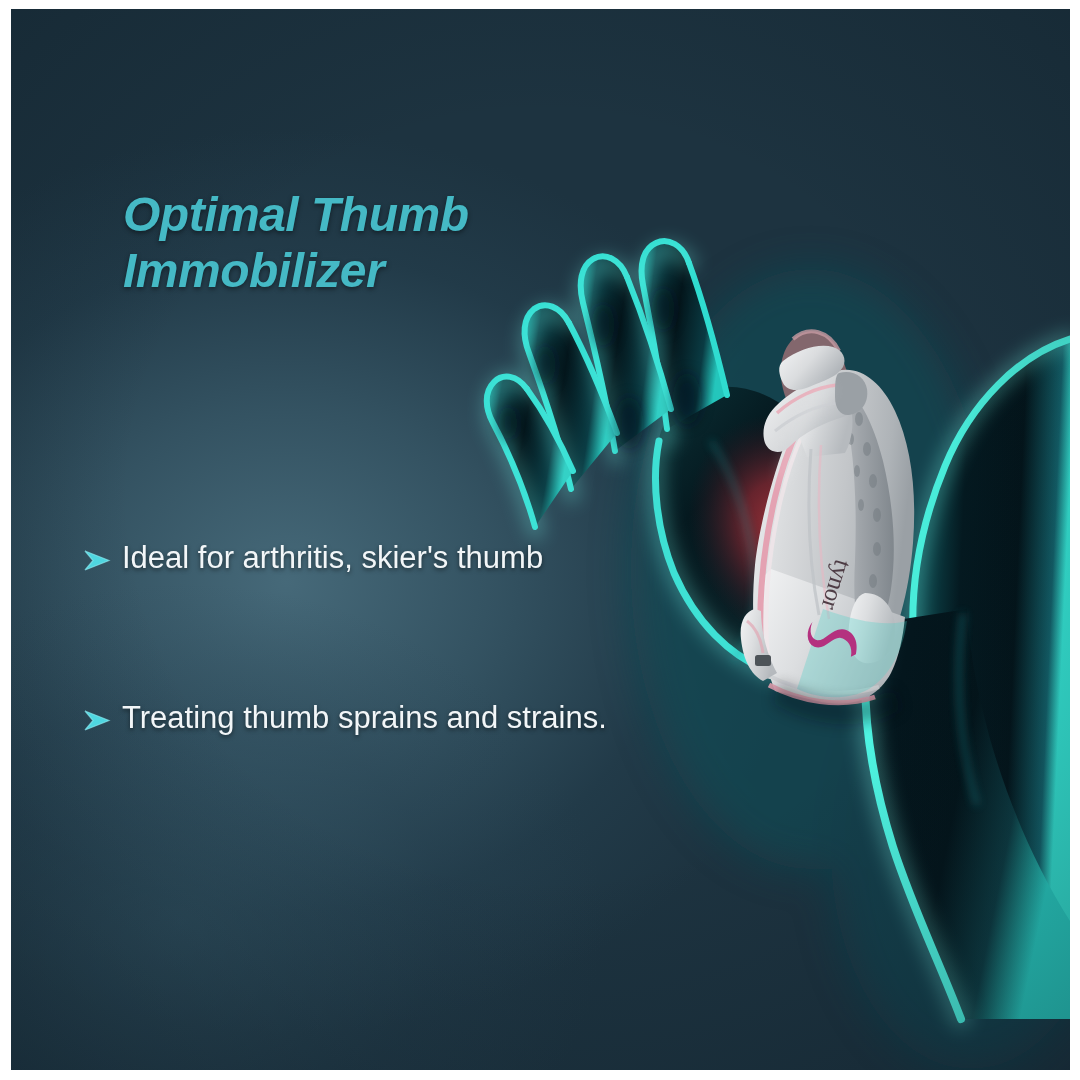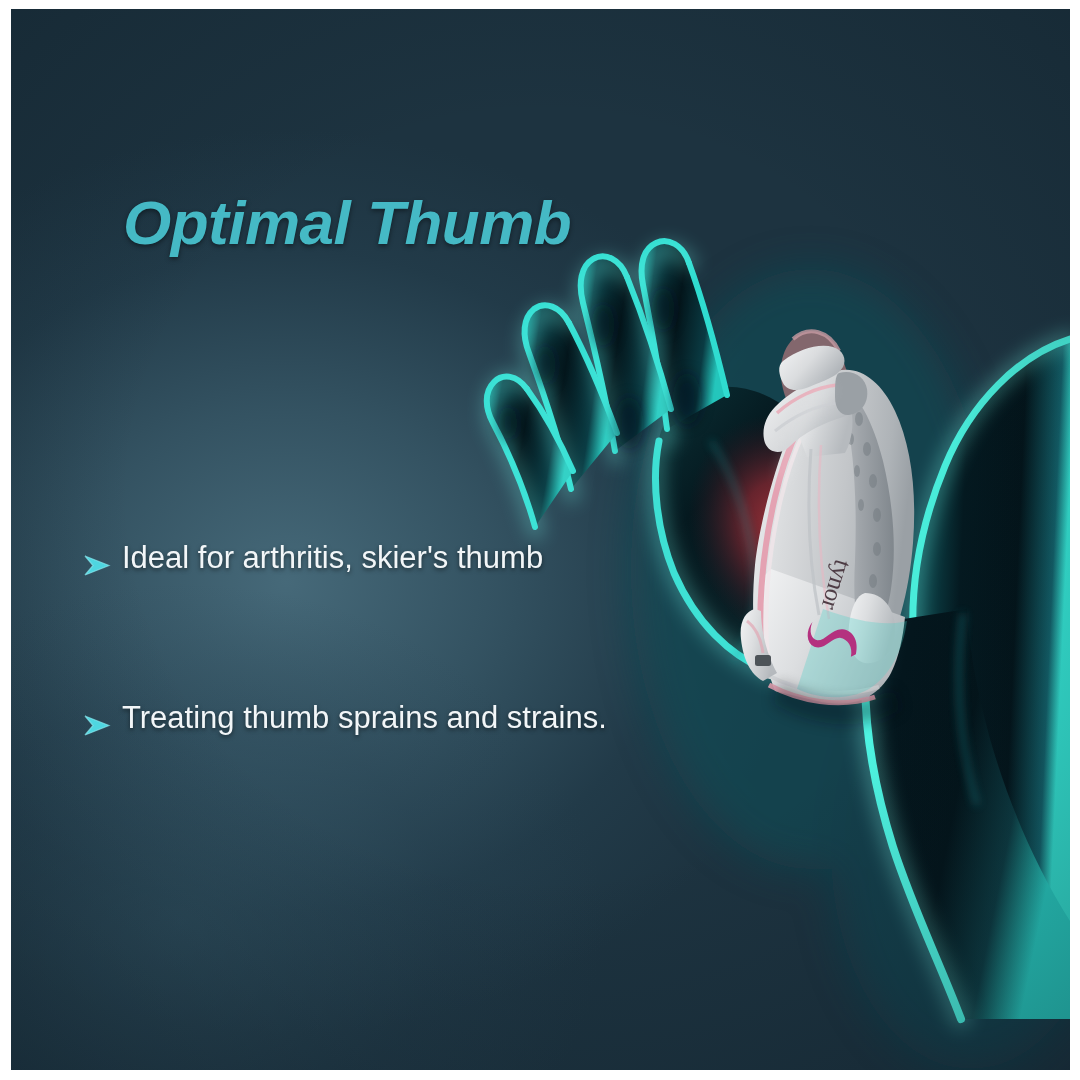--- a/index.html
+++ b/index.html
@@ -67,40 +67,40 @@
         rgba(0,0,0,0) 45%,
         rgba(10,24,33,0.45) 100%);
   }
 
   
   .headline {
     position: absolute;
     left: 112px;
     top: 178px;
     width: 560px;
-    font-size: 62px;
+    font-size: 48px;
     line-height: 1.16;
     font-weight: 700;
     font-style: italic;
     letter-spacing: -0.5px;
     color: #45b9c5;
     text-shadow: 0 2px 5px rgba(0,0,0,0.45);
   }
   .headline .hl-line { display: block; white-space: nowrap; }
 
   
   .bullets {
     position: absolute;
     left: 72px;
     top: 528px;
     width: 700px;
   }
   .bullet-row {
     display: flex;
-    align-items: flex-end;
+    align-items: center;
     margin-bottom: 118px;
   }
   .bullet-row:last-child { margin-bottom: 0; margin-top: 47px; }
 
   .bullet-marker {
     flex: 0 0 auto;
     width: 34px;
     margin-top: 6px;
     line-height: 0;
   }
@@ -497,20 +497,21 @@
                  C 22 58, 34 54, 35 45
                  C 36 34, 21 31, 19 23
                  C 18 15, 24 8, 34 7 Z" fill="#b4317f"></path>
       </svg>
     </div>
 
     <div class="bg-vignette"></div>
 
     <div class="headline">
       <span class="hl-line">Optimal Thumb</span>
+      <span class="hl-line">Immobilizer</span>
     </div>
 
     <div class="bullets">
 
       <div class="bullet-row">
         <span class="bullet-marker">
           <svg width="30" height="26" viewBox="0 0 30 26" xmlns="http://www.w3.org/2000/svg">
             <path d="M 2 3 L 26 12.5 L 2 22 L 10 12.5 Z" fill="#4fd6e0"></path>
             <path d="M 2 3 L 26 12.5 L 2 22 L 10 12.5 Z" fill="none" stroke="#8df0f6" stroke-width="1.2" opacity="0.65"></path>
           </svg>

